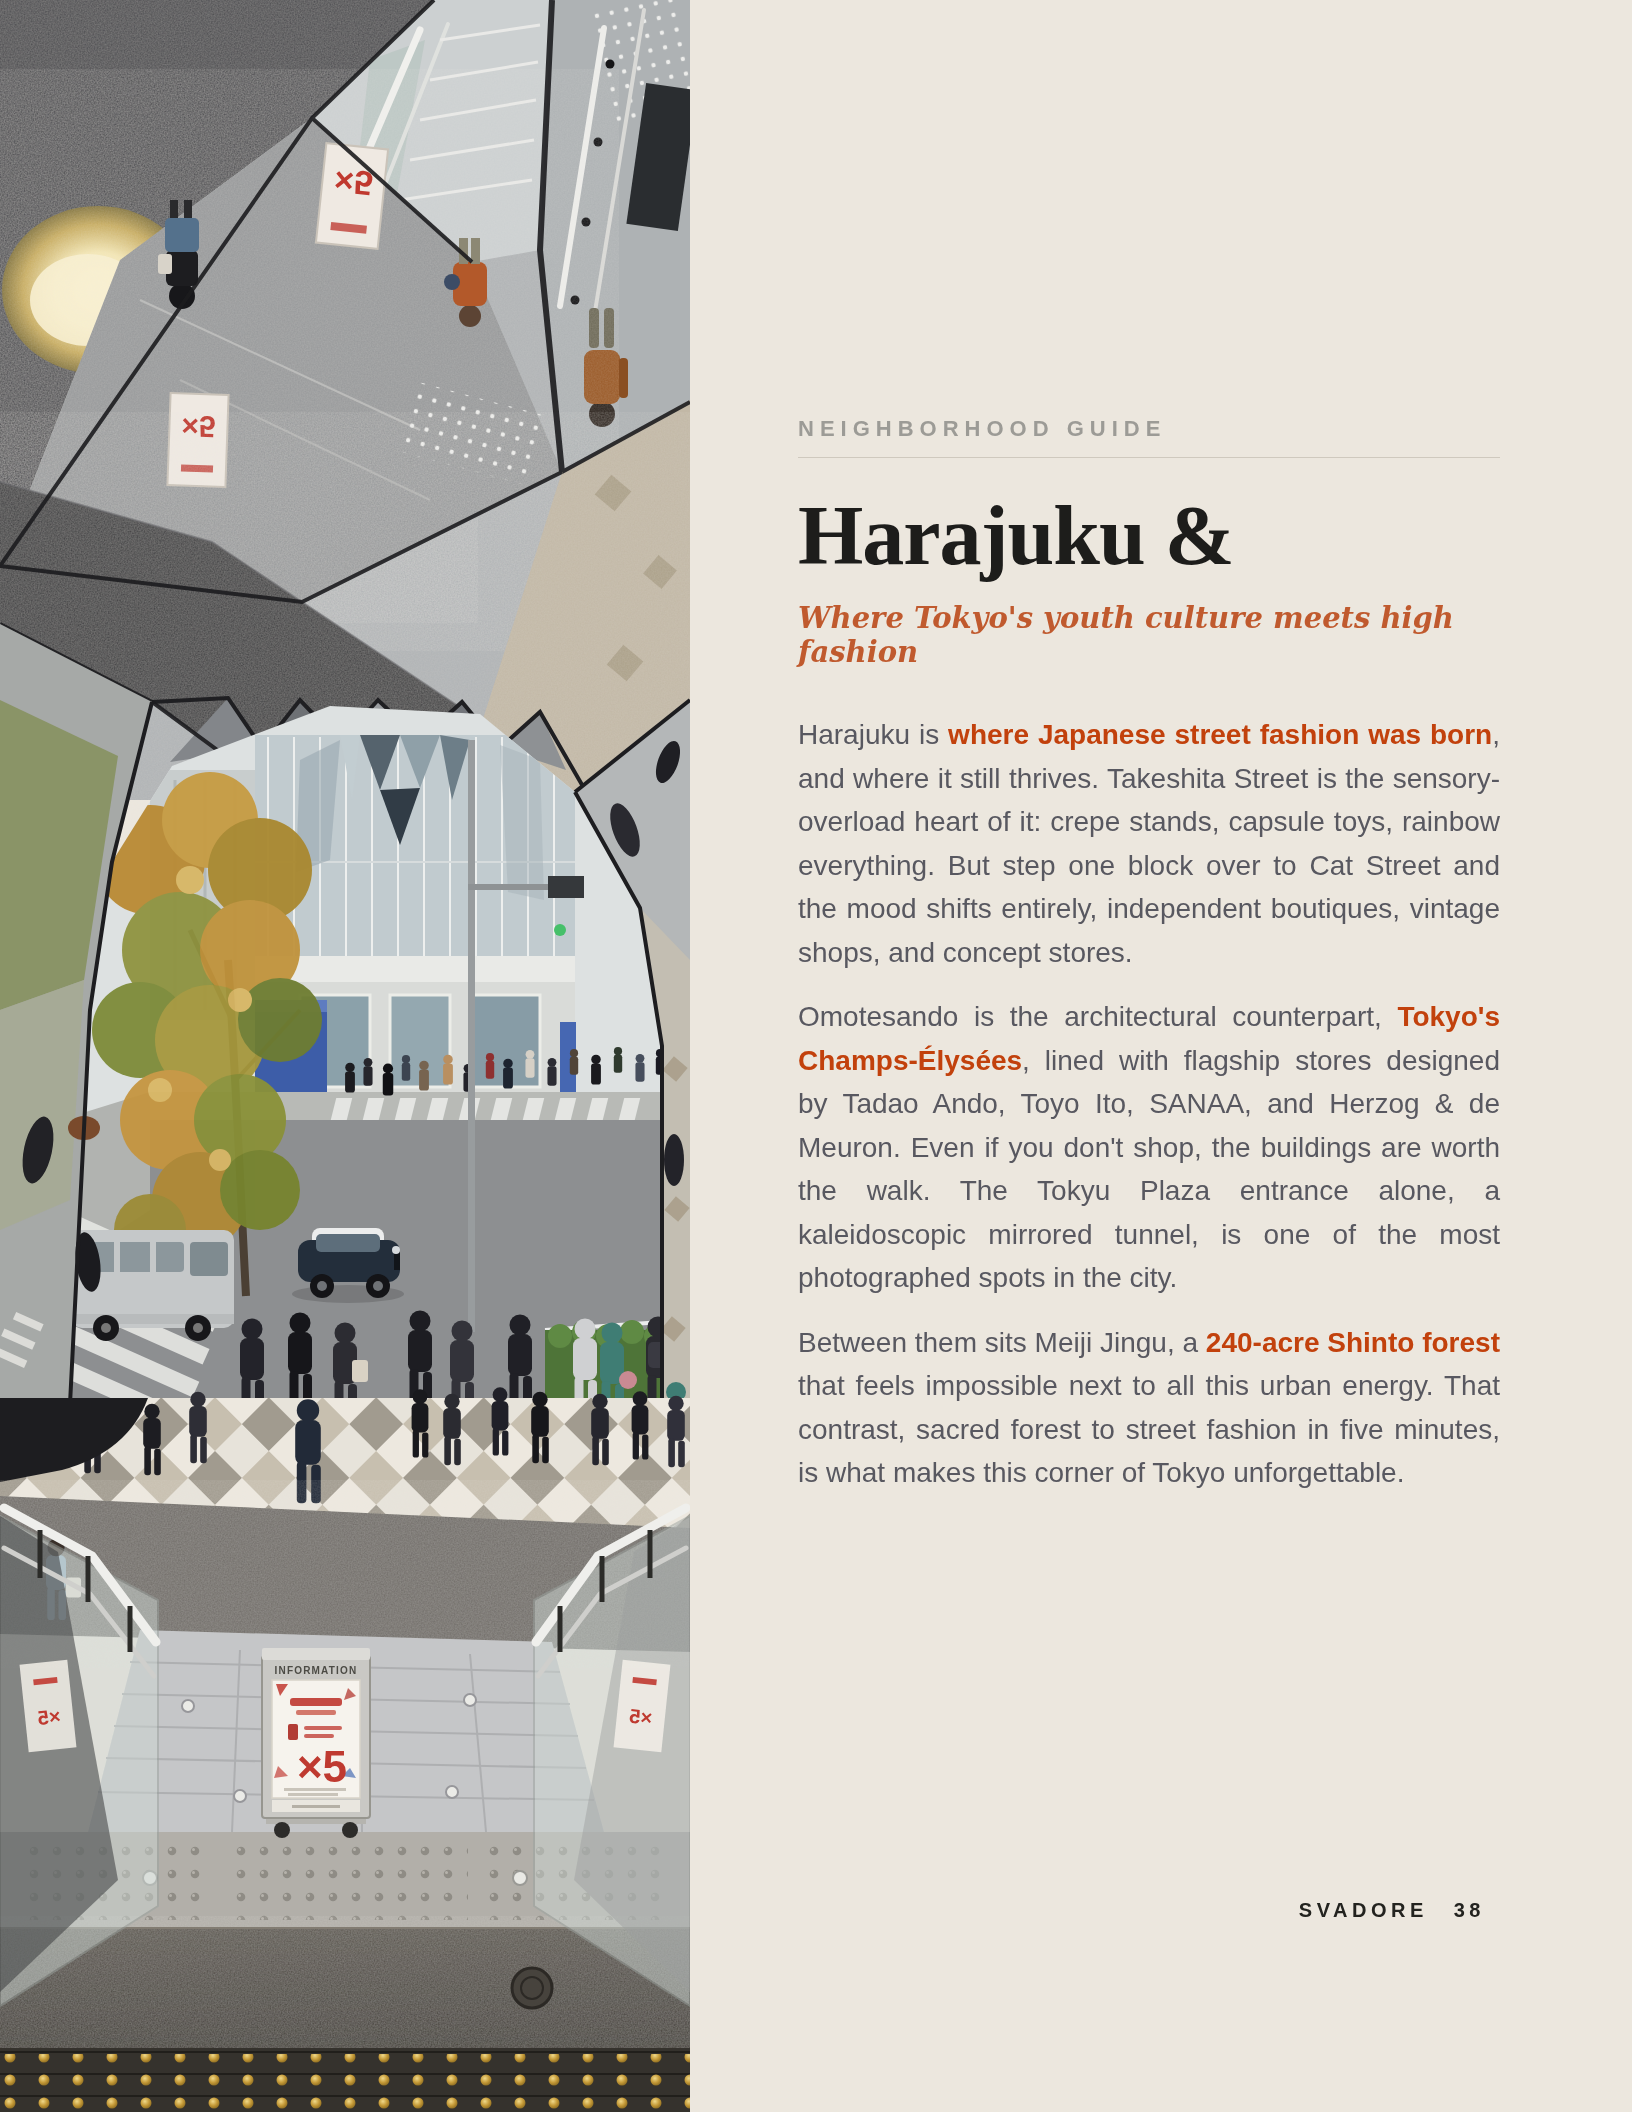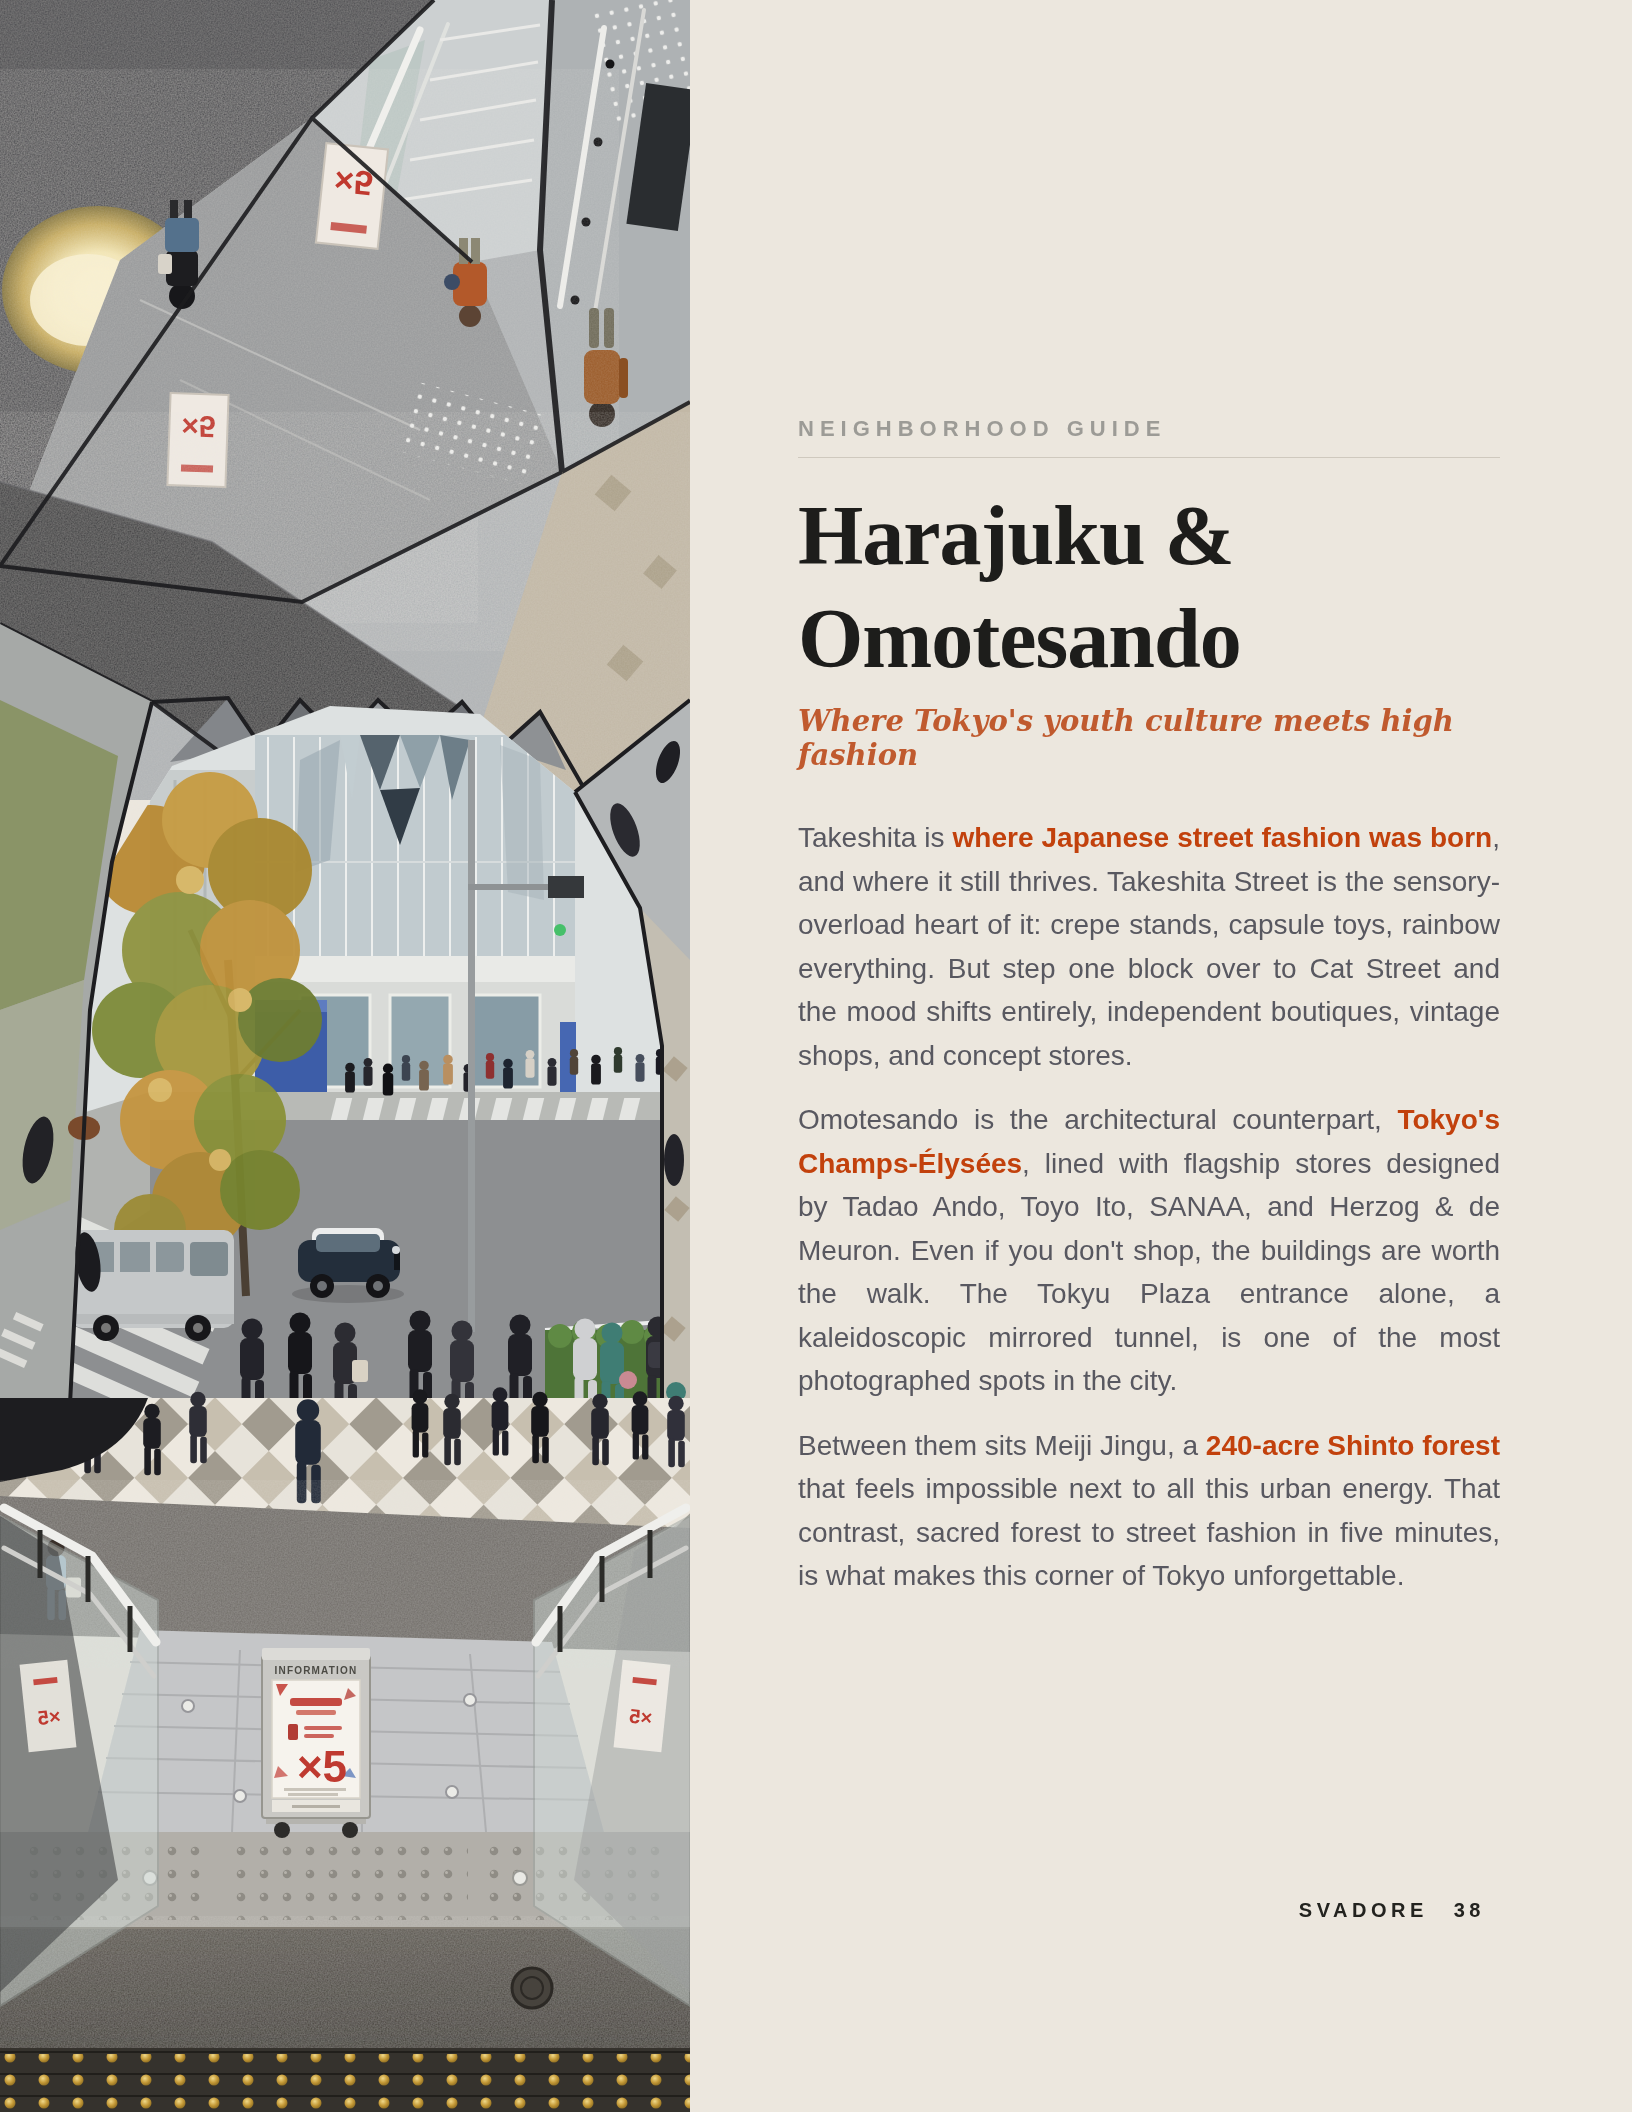--- a/index.html
+++ b/index.html
@@ -519,24 +519,24 @@
             <path d="M602,1556 L602,1602"></path>
             <path d="M560,1606 L560,1652"></path>
       </g>
     </g>
   </svg>
   </figure>
 
   <main class="content">
     <div class="eyebrow">NEIGHBORHOOD GUIDE</div>
     <hr class="rule">
-    <h1 class="title"><span>Harajuku &amp;</span><br><span>Omotesando</span></h1>
+    <h1 class="title"><span>Harajuku &amp;</span><br></h1>
     <p class="subtitle">Where Tokyo's youth culture meets high fashion</p>
 
-    <p class="body first"><span>Takeshita is </span><span class="b">where Japanese street fashion was born</span><span>, and where it still thrives. Takeshita Street is the sensory-overload heart of it: crepe stands, capsule toys, rainbow everything. But step one block over to Cat Street and the mood shifts entirely, independent boutiques, vintage shops, and concept stores.</span></p>
+    <p class="body first"><span>Harajuku is </span><span class="b">where Japanese street fashion was born</span><span>, and where it still thrives. Takeshita Street is the sensory-overload heart of it: crepe stands, capsule toys, rainbow everything. But step one block over to Cat Street and the mood shifts entirely, independent boutiques, vintage shops, and concept stores.</span></p>
 
     <p class="body"><span>Omotesando is the architectural counterpart, </span><span class="b">Tokyo's Champs-Élysées</span><span>, lined with flagship stores designed by Tadao Ando, Toyo Ito, SANAA, and Herzog &amp; de Meuron. Even if you don't shop, the buildings are worth the walk. The Tokyu Plaza entrance alone, a kaleidoscopic mirrored tunnel, is one of the most photographed spots in the city.</span></p>
 
     <p class="body"><span>Between them sits Meiji Jingu, a </span><span class="b">240-acre Shinto forest</span><span> that feels impossible next to all this urban energy. That contrast, sacred forest to street fashion in five minutes, is what makes this corner of Tokyo unforgettable.</span></p>
 
   </main>
 
   <div class="footer">
     <span>SVADORE</span><span class="pageno">38</span>
   </div>

